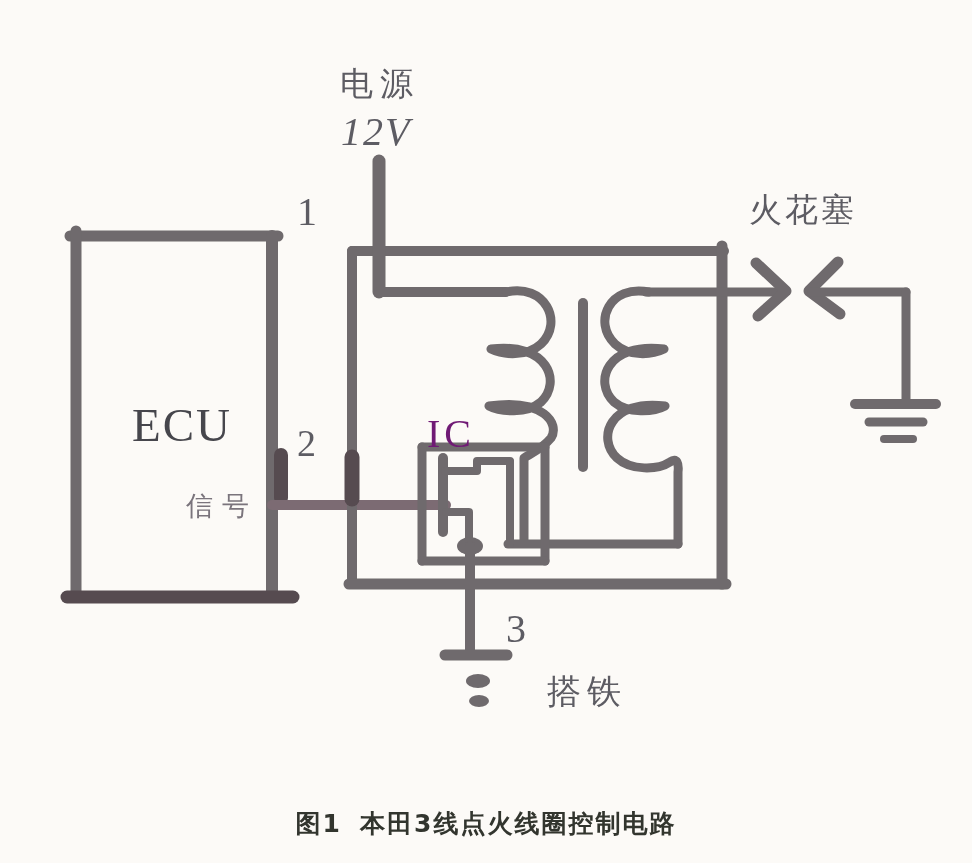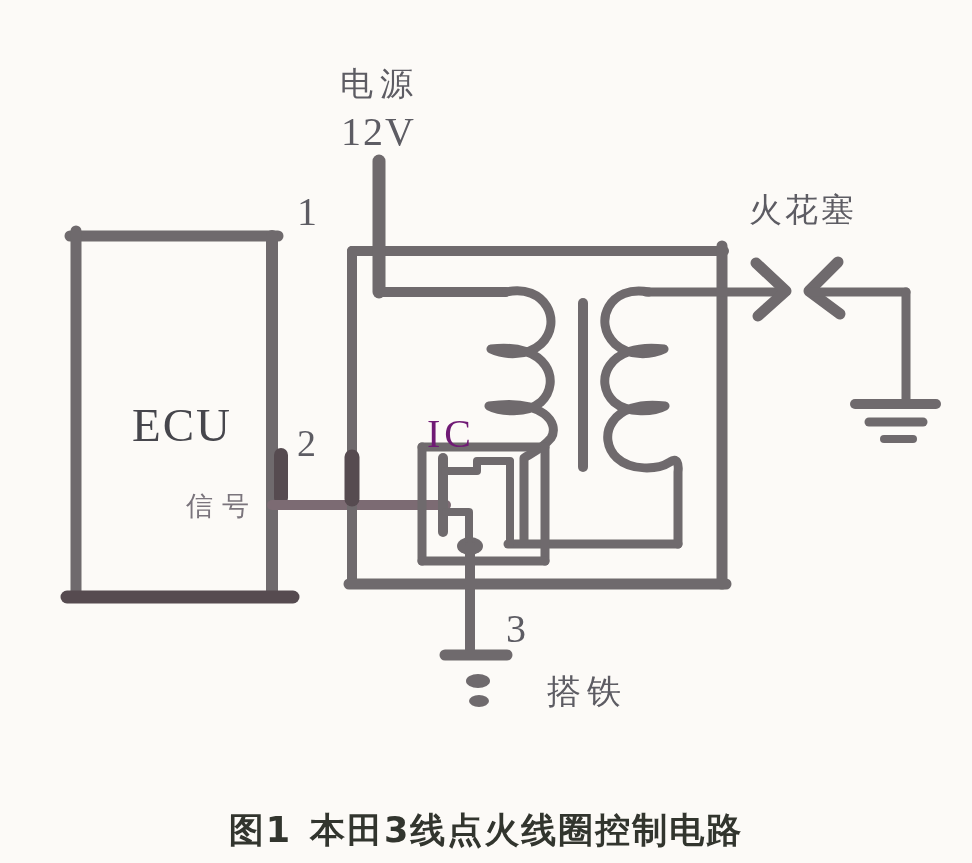--- a/index.html
+++ b/index.html
@@ -15,33 +15,33 @@
   .stage{position:absolute;inset:0;}
   svg{position:absolute;left:0;top:0;}
   .w{stroke:var(--wire);fill:none;stroke-linecap:round;stroke-linejoin:round;}
   .wd{stroke:var(--wire-dark);fill:none;stroke-linecap:round;stroke-linejoin:round;}
   .ws{stroke:var(--signal);fill:none;stroke-linecap:round;stroke-linejoin:round;}
   .fillw{fill:var(--wire);stroke:none;}
   .lbl{position:absolute;white-space:nowrap;line-height:1;}
   .cjk{color:var(--text);font-size:33px;letter-spacing:7px;}
   .num{color:var(--text);font-size:40px;}
   .lbl-power{left:340px;top:68px;}
-  .lbl-voltage{left:341px;top:112px;font-size:40px;letter-spacing:2px;color:var(--text);}
+  .lbl-voltage{left:341px;top:112px;font-size:40px;letter-spacing:2px;color:var(--text);font-style:italic;}
   .lbl-pin1{left:297px;top:192px;}
   .lbl-sparkplug{left:749px;top:194px;letter-spacing:3px;}
   .lbl-ecu{left:132px;top:378px;font-size:47px;color:var(--text-dark);letter-spacing:2px;margin-top:24px;}
   .lbl-pin2{left:297px;top:424px;font-size:38px;}
   .lbl-ic{left:427px;top:391px;font-size:40px;letter-spacing:4px;color:#701a75;margin-top:23px;}
   .lbl-signal{left:186px;top:493px;font-size:27px;letter-spacing:9px;color:var(--text-light);}
   .lbl-pin3{left:506px;top:609px;}
   .lbl-ground{left:547px;top:675px;font-size:34px;letter-spacing:6px;}
   .caption{
     position:absolute;left:0;right:0;top:807px;text-align:center;
     font-family:"DejaVu Sans","Liberation Sans",sans-serif;
-    font-weight:bold;font-size:35px;color:var(--caption);letter-spacing:2px;
+    font-weight:bold;font-size:25px;color:var(--caption);letter-spacing:2px;
   }
   .caption .figno{margin-right:18px;}
 </style>
 </head>
 <body>
 
 <div class="stage">
 
   <svg width="972" height="863" viewBox="0 0 972 863">
 

